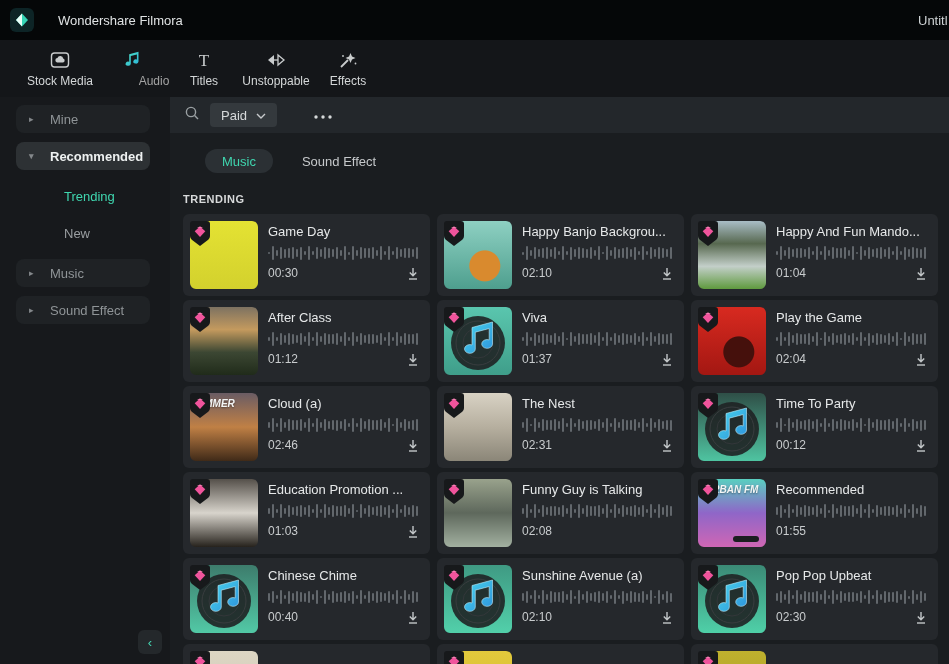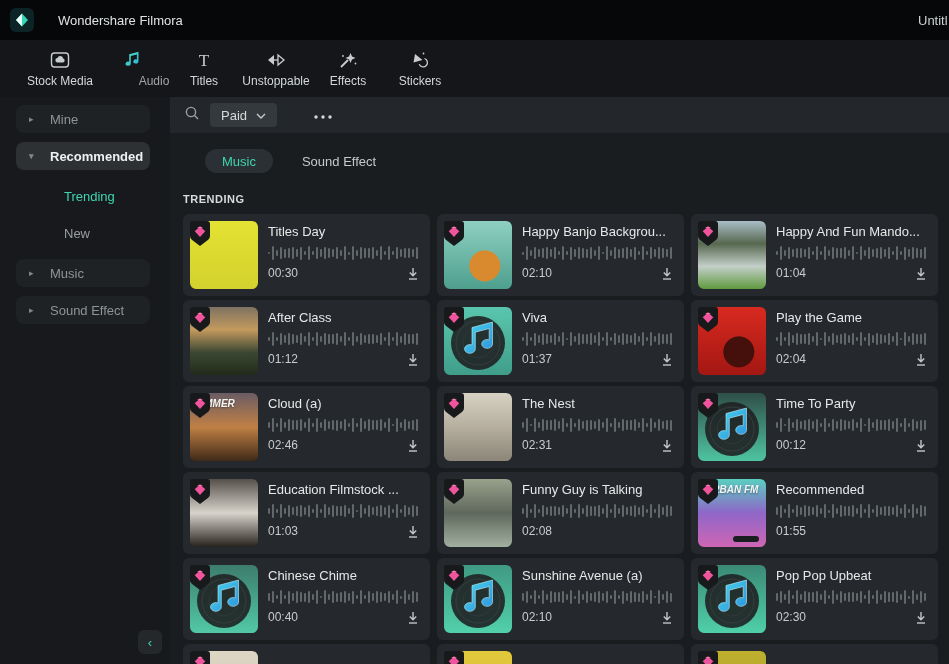--- a/index.html
+++ b/index.html
@@ -128,30 +128,20 @@
     <div class="tab">
     <span class="t-icon">
         <svg width="22" height="20" viewBox="0 0 22 20">
           <line x1="4" y1="17" x2="11" y2="10" stroke-width="1.8"></line>
           <polygon points="13.5,3 15,6.5 18.5,8 15,9.5 13.5,13 12,9.5 8.5,8 12,6.5" fill="#c9cccd" stroke="none"></polygon>
           <circle cx="6" cy="6" r="0.9" fill="#c9cccd" stroke="none"></circle>
           <circle cx="18.5" cy="13.5" r="0.9" fill="#c9cccd" stroke="none"></circle>
         </svg>
       </span>
     <span class="t-label">Effects</span>
-  </div>
-    <div class="tab">
-    <span class="t-icon">
-        <svg width="22" height="20" viewBox="0 0 22 20">
-          <polygon points="6,4 13.5,10 4.5,12.5" fill="#c9cccd" stroke="none"></polygon>
-          <path d="M15.5 8.5 a4.3 4.3 0 1 1-5.3 5.8" fill="none" stroke-width="1.3"></path>
-          <circle cx="14.5" cy="3.5" r="0.9" fill="#c9cccd" stroke="none"></circle>
-        </svg>
-      </span>
-    <span class="t-label">Stickers</span>
   </div>
   </div>
 
 <div class="bodyrow">
   <div class="sidebar">
     <div>
         <div class="side-item">
           <span class="arrow">▸</span>
           <span>Mine</span>
         </div>
@@ -218,21 +208,21 @@
       <div class="thumb-inner" style="background: linear-gradient(rgb(228, 226, 51), rgb(211, 209, 45));"></div>
       <span class="badge">
         <svg width="22" height="27" viewBox="0 0 22 27">
                   <path d="M1 4 Q1 1 4 1 H18 Q21 1 21 4 V16 Q21 18.4 19.2 19.8 L11 26 L2.8 19.8 Q1 18.4 1 16 Z" fill="#17191b"></path>
                   <polygon points="11,6.5 16.3,11.2 11,17 5.7,11.2" fill="#f0549c"></polygon>
                   <polygon points="8,8 14,8 11,6.5" fill="#f77fb4"></polygon>
                 </svg>
       </span>
     </div>
     <div class="info">
-      <div class="track-title">Titles Day</div>
+      <div class="track-title">Game Day</div>
       <div class="wave">
                 <i style="height: 2.5px;"></i>
                 <i style="height: 13.4px;"></i>
                 <i style="height: 5.9px;"></i>
                 <i style="height: 12.3px;"></i>
                 <i style="height: 9px;"></i>
                 <i style="height: 10.2px;"></i>
                 <i style="height: 11.5px;"></i>
                 <i style="height: 7.3px;"></i>
                 <i style="height: 13px;"></i>
@@ -810,21 +800,21 @@
       <div class="thumb-inner" style="background: linear-gradient(rgb(85, 80, 74), rgb(216, 212, 204), rgb(38, 34, 28));"></div>
       <span class="badge">
         <svg width="22" height="27" viewBox="0 0 22 27">
                   <path d="M1 4 Q1 1 4 1 H18 Q21 1 21 4 V16 Q21 18.4 19.2 19.8 L11 26 L2.8 19.8 Q1 18.4 1 16 Z" fill="#17191b"></path>
                   <polygon points="11,6.5 16.3,11.2 11,17 5.7,11.2" fill="#f0549c"></polygon>
                   <polygon points="8,8 14,8 11,6.5" fill="#f77fb4"></polygon>
                 </svg>
       </span>
     </div>
     <div class="info">
-      <div class="track-title">Education Filmstock ...</div>
+      <div class="track-title">Education Promotion ...</div>
       <div class="wave">
                 <i style="height: 6.5px;"></i>
                 <i style="height: 13.2px;"></i>
                 <i style="height: 3.1px;"></i>
                 <i style="height: 13.4px;"></i>
                 <i style="height: 5.4px;"></i>
                 <i style="height: 12.5px;"></i>
                 <i style="height: 8.5px;"></i>
                 <i style="height: 10.6px;"></i>
                 <i style="height: 11.1px;"></i>

